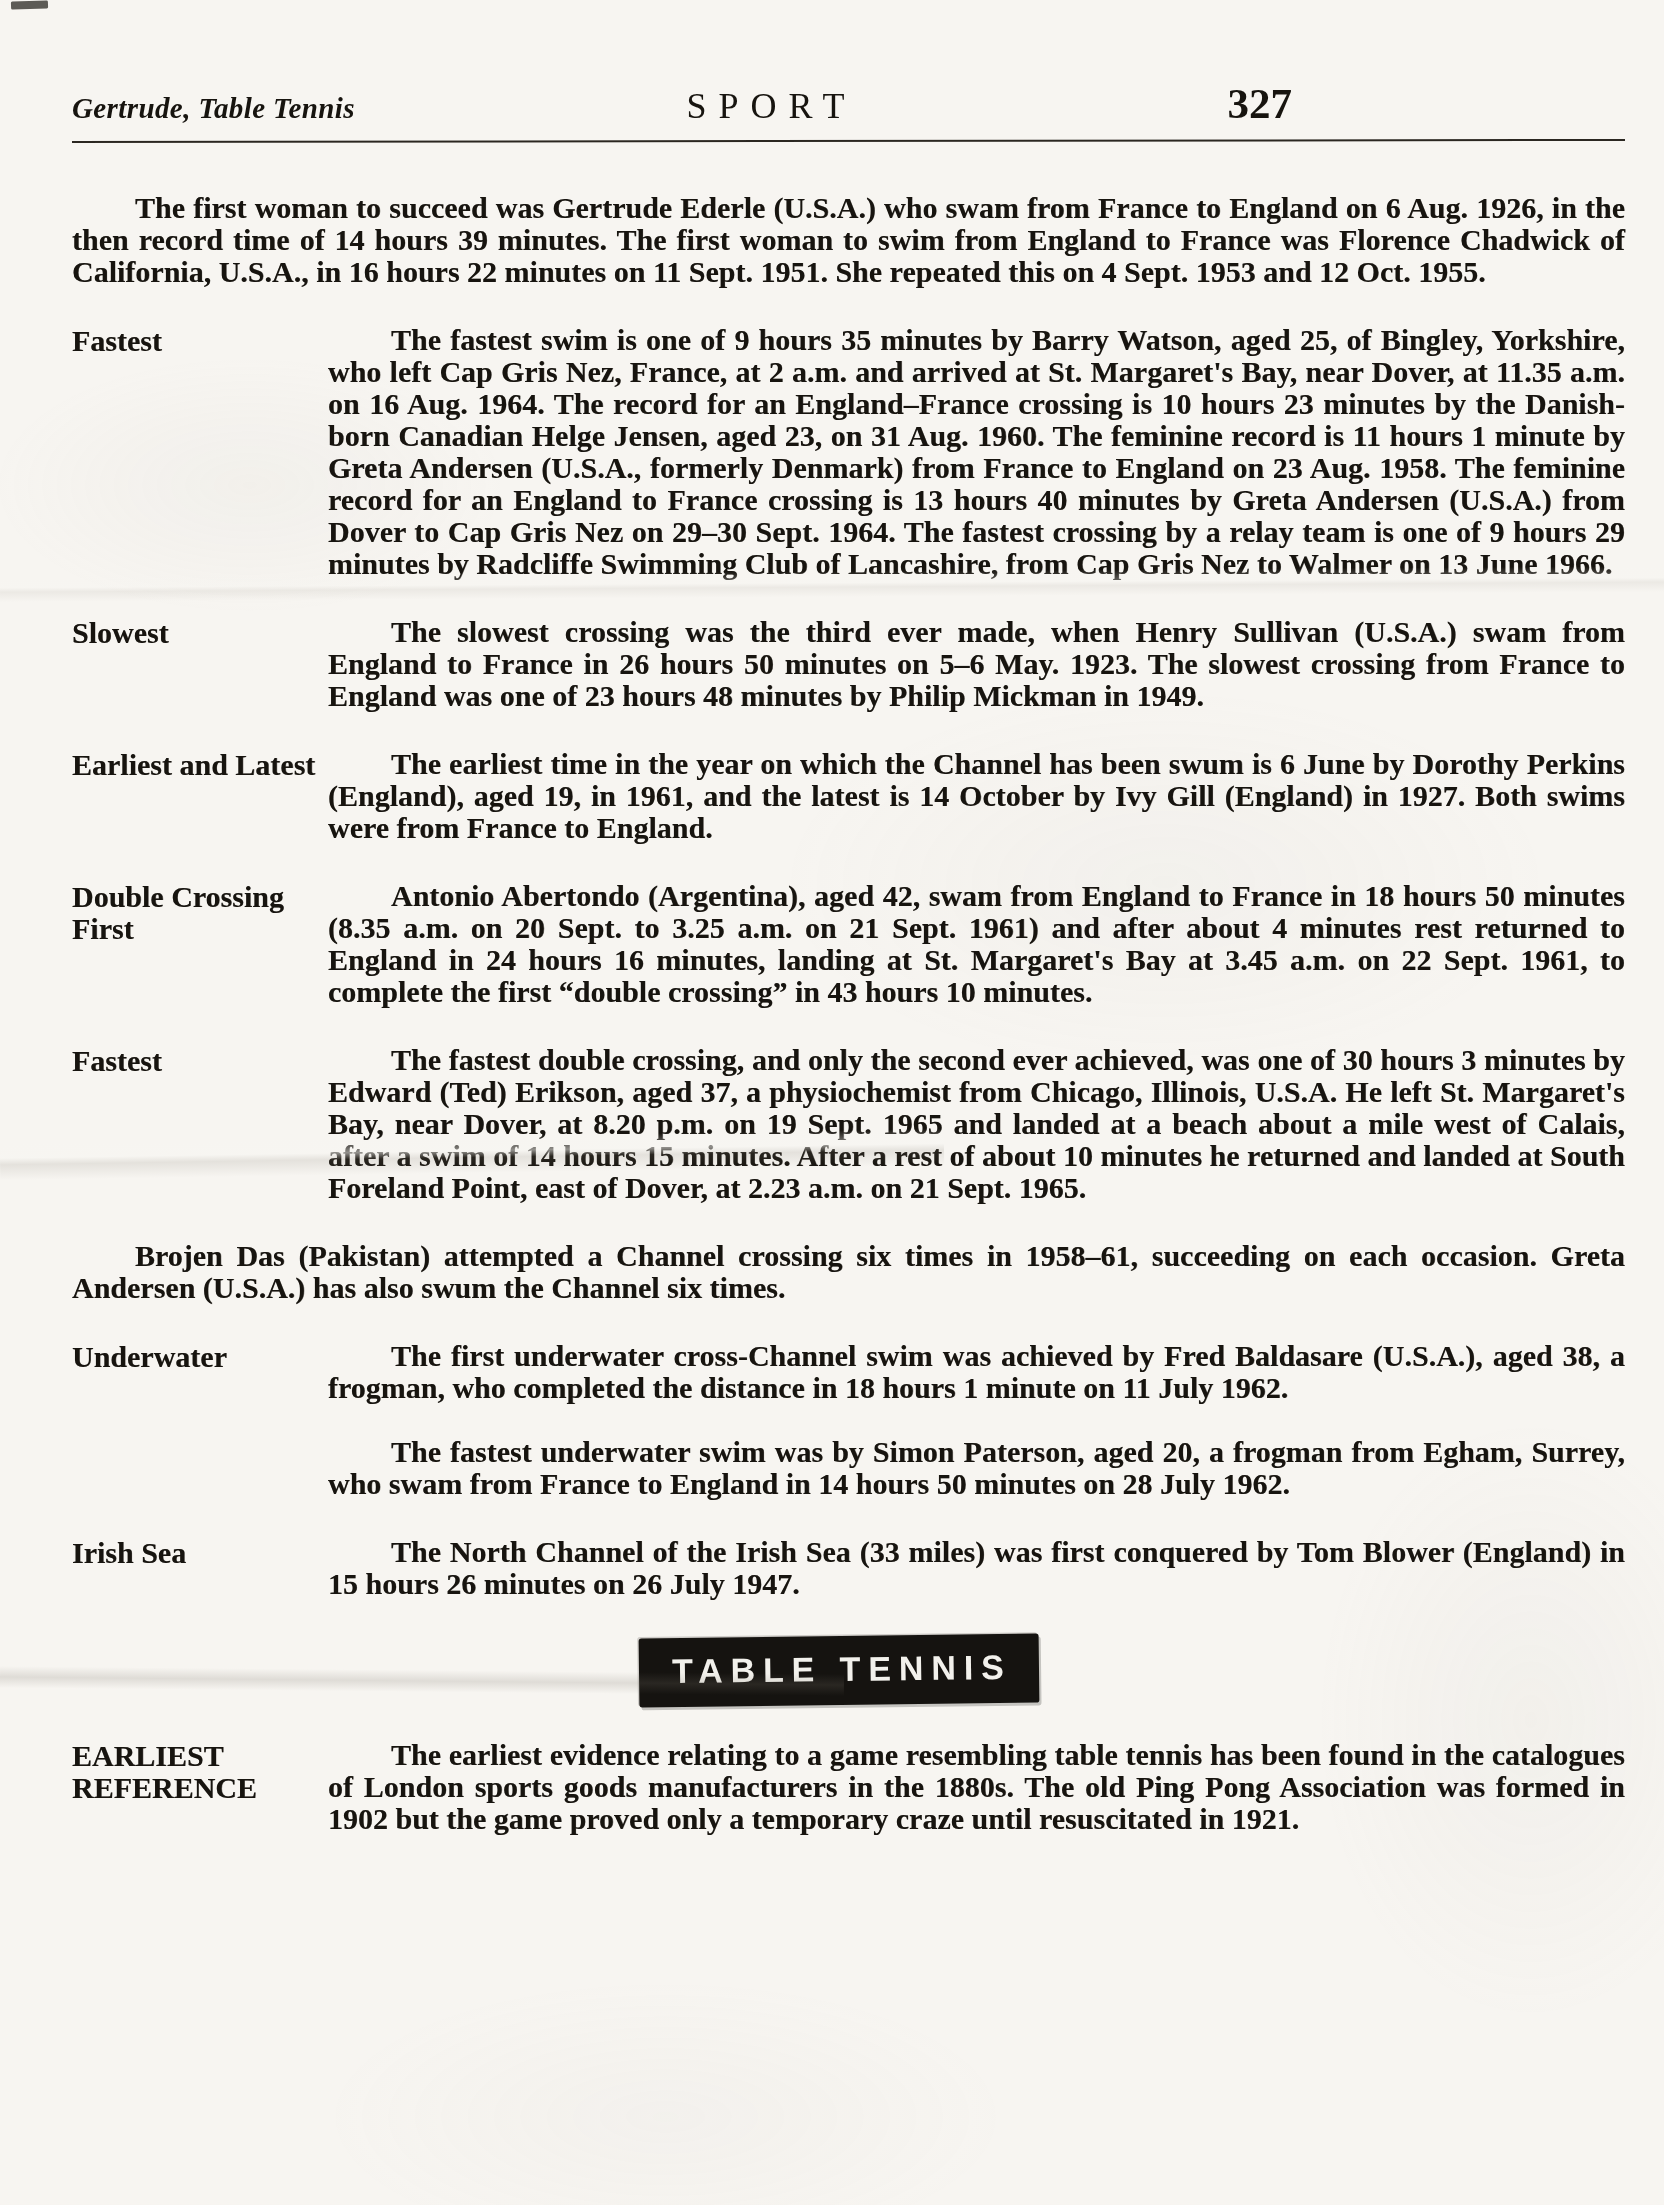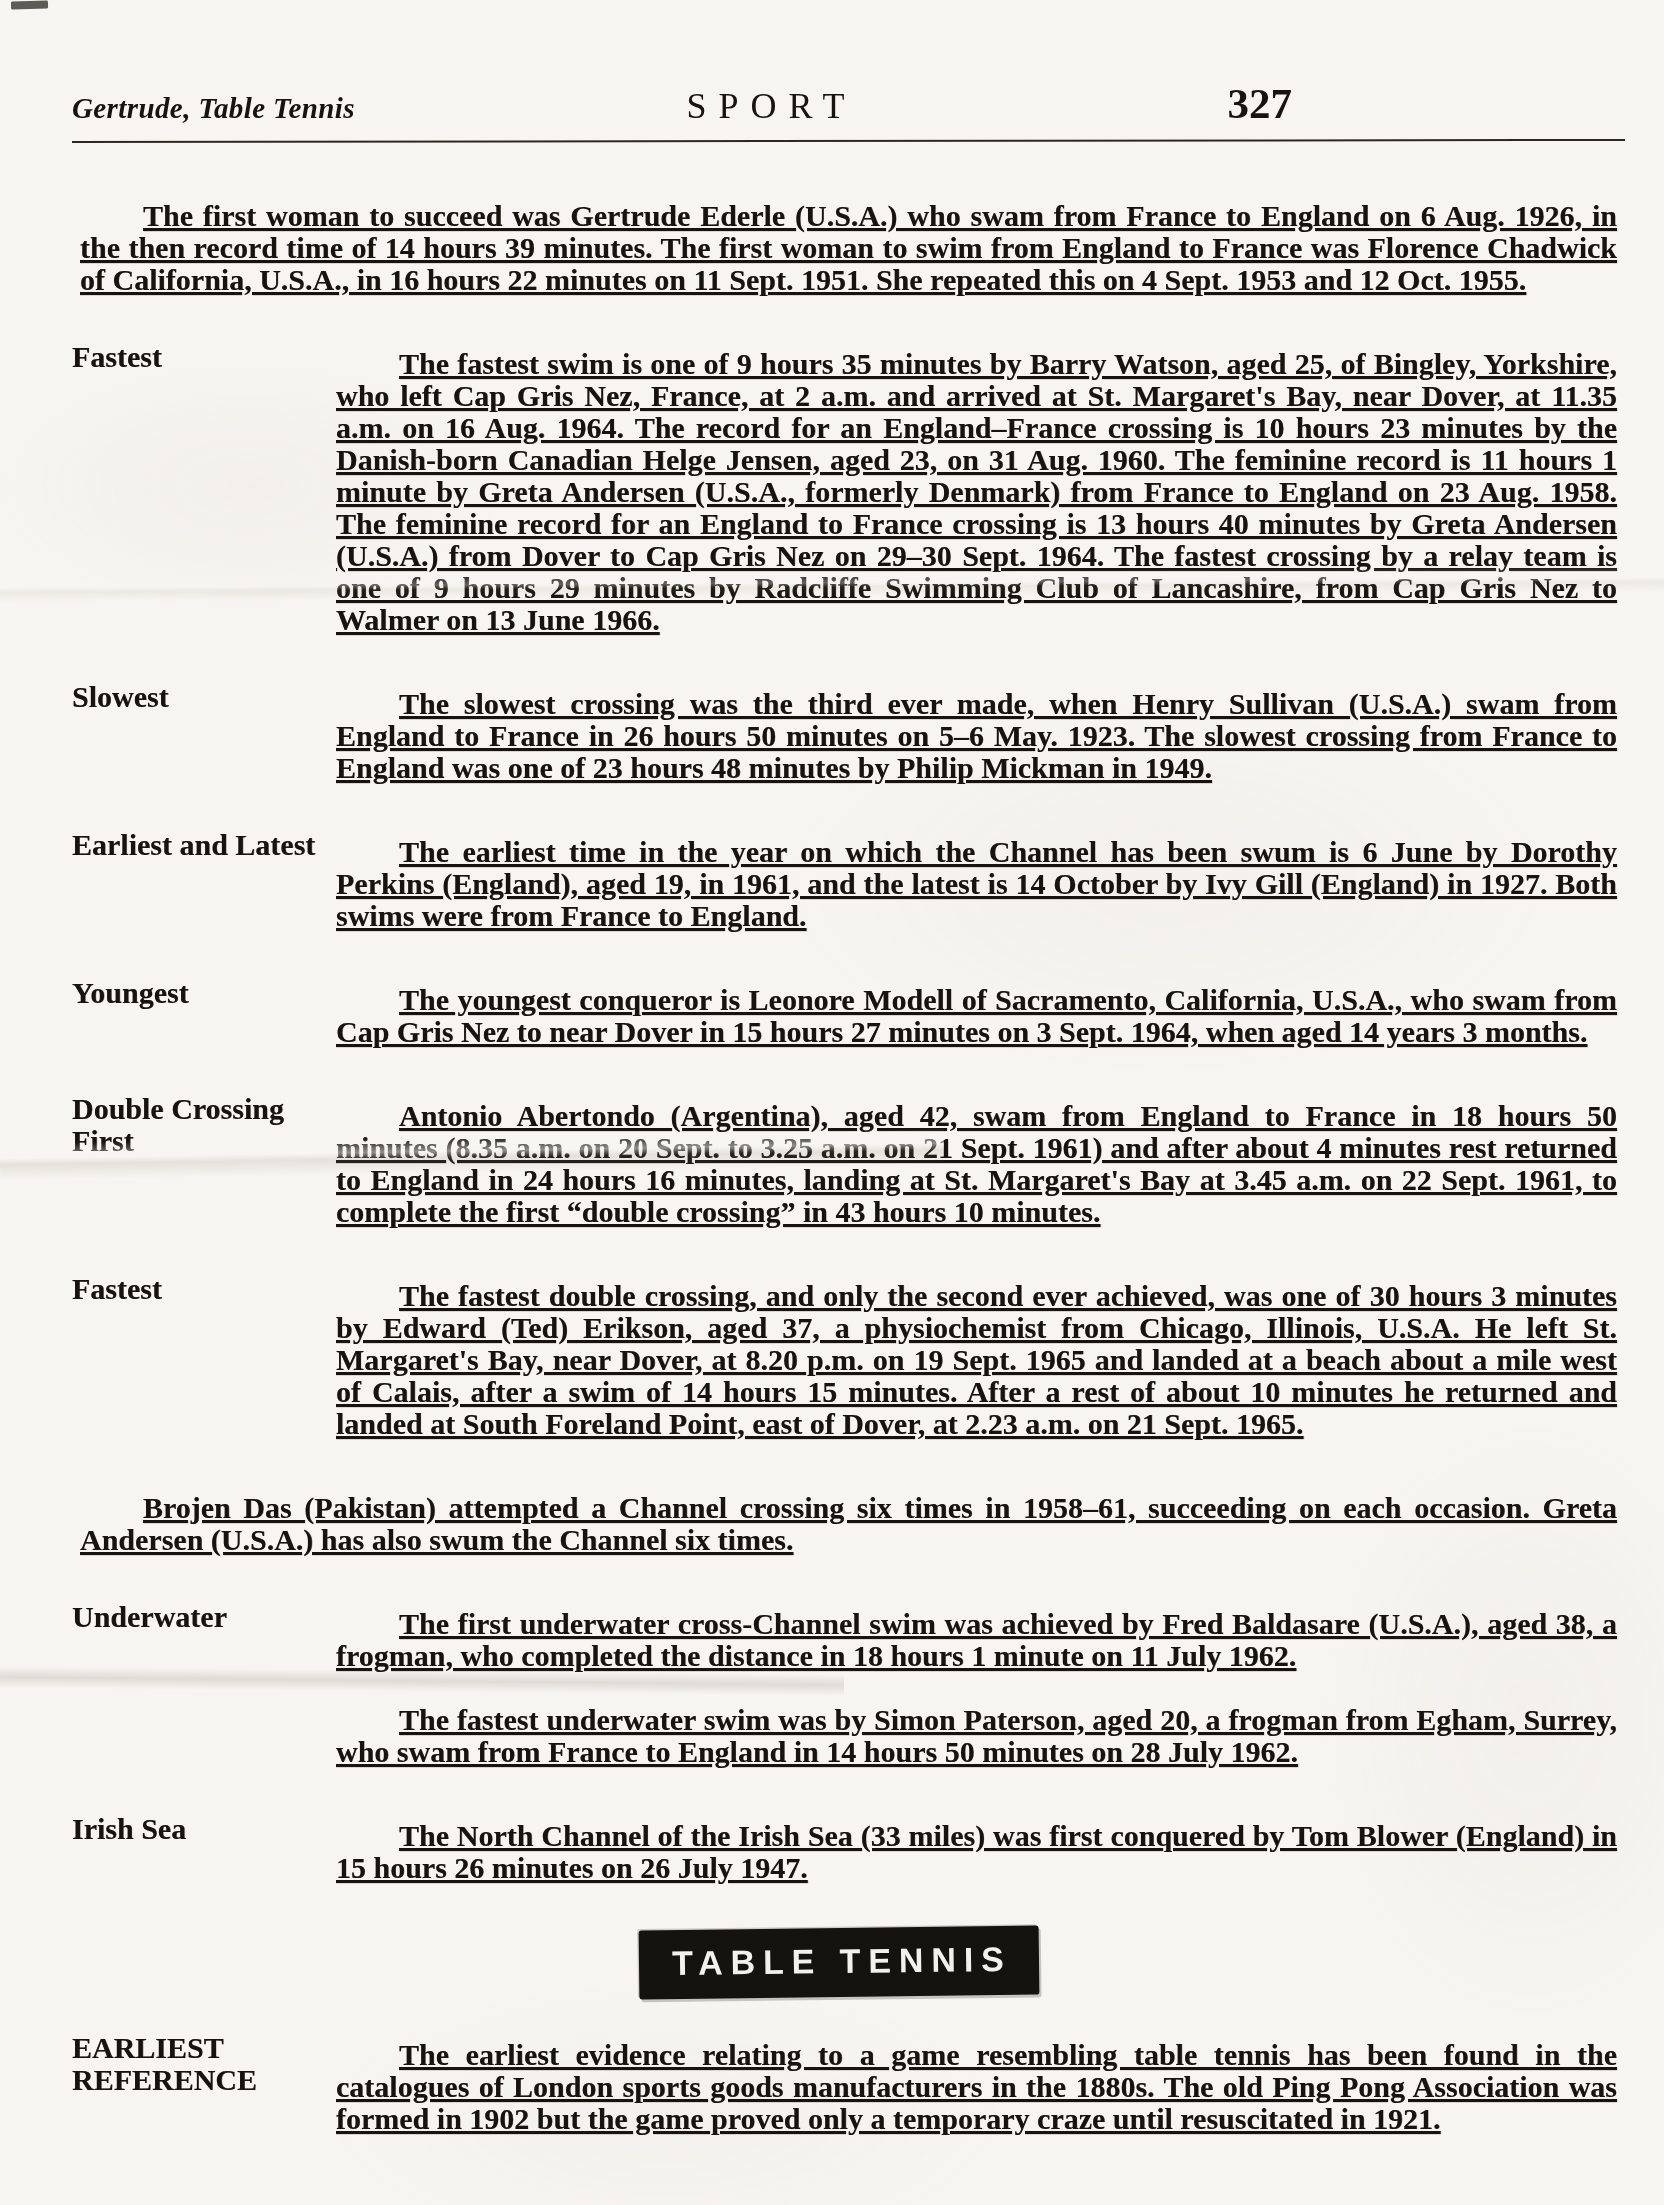--- a/index.html
+++ b/index.html
@@ -65,24 +65,23 @@
     font-weight: bold;
     text-shadow: 0.3px 0.3px 0.4px rgba(20,16,10,0.45);
   }
   .section-heading {
     flex: 0 0 256px;
     width: 256px;
     padding-top: 0.7px;
   }
   .section-body { flex: 1; }
   .section-body p {
-    margin: 8px;
+    margin: 0;
     text-align: justify;
     text-indent: 63px;
-    text-decoration: underline;
   }
   .section-body p + p { margin-top: 32px; }
   .banner-wrap { margin: 2.9px 0 34px -20px; text-align: center; }
   .banner-box {
     display: inline-block;
     background: #151310;
     color: #f2f1ec;
     font-family: "Liberation Sans", sans-serif;
     font-weight: bold;
     font-size: 34px;
@@ -157,26 +156,20 @@
       </div>
     </div>
 
     <div class="section">
       <div class="section-heading">Earliest and Latest</div>
       <div class="section-body">
         <p>The earliest time in the year on which the Channel has been swum is 6 June by Dorothy Perkins (England), aged 19, in 1961, and the latest is 14 October by Ivy Gill (England) in 1927. Both swims were from France to England.</p>
       </div>
     </div>
 
-    <div class="section">
-      <div class="section-heading">Youngest</div>
-      <div class="section-body">
-        <p>The youngest conqueror is Leonore Modell of Sacramento, California, U.S.A., who swam from Cap Gris Nez to near Dover in 15 hours 27 minutes on 3 Sept. 1964, when aged 14 years 3 months.</p>
-      </div>
-    </div>
 
     <div class="section">
       <div class="section-heading">Double Crossing First</div>
       <div class="section-body">
         <p>Antonio Abertondo (Argentina), aged 42, swam from England to France in 18 hours 50 minutes (8.35 a.m. on 20 Sept. to 3.25 a.m. on 21 Sept. 1961) and after about 4 minutes rest returned to England in 24 hours 16 minutes, landing at St. Margaret's Bay at 3.45 a.m. on 22 Sept. 1961, to complete the first “double crossing” in 43 hours 10 minutes.</p>
       </div>
     </div>
 
     <div class="section">
       <div class="section-heading">Fastest</div>

